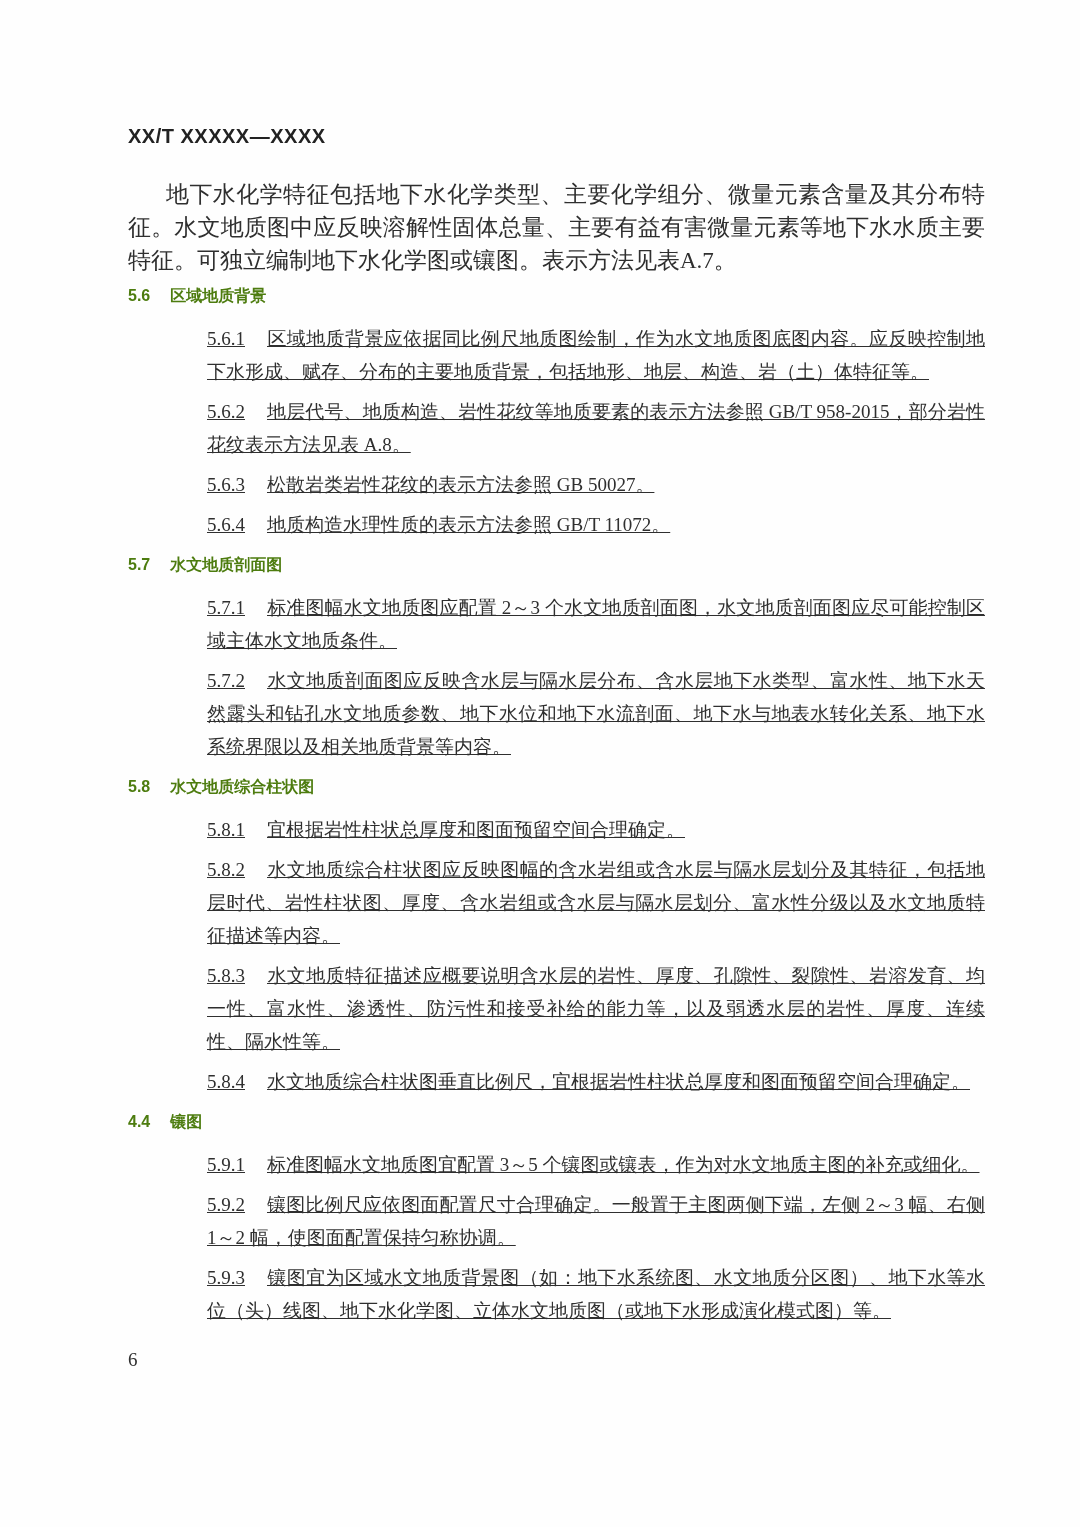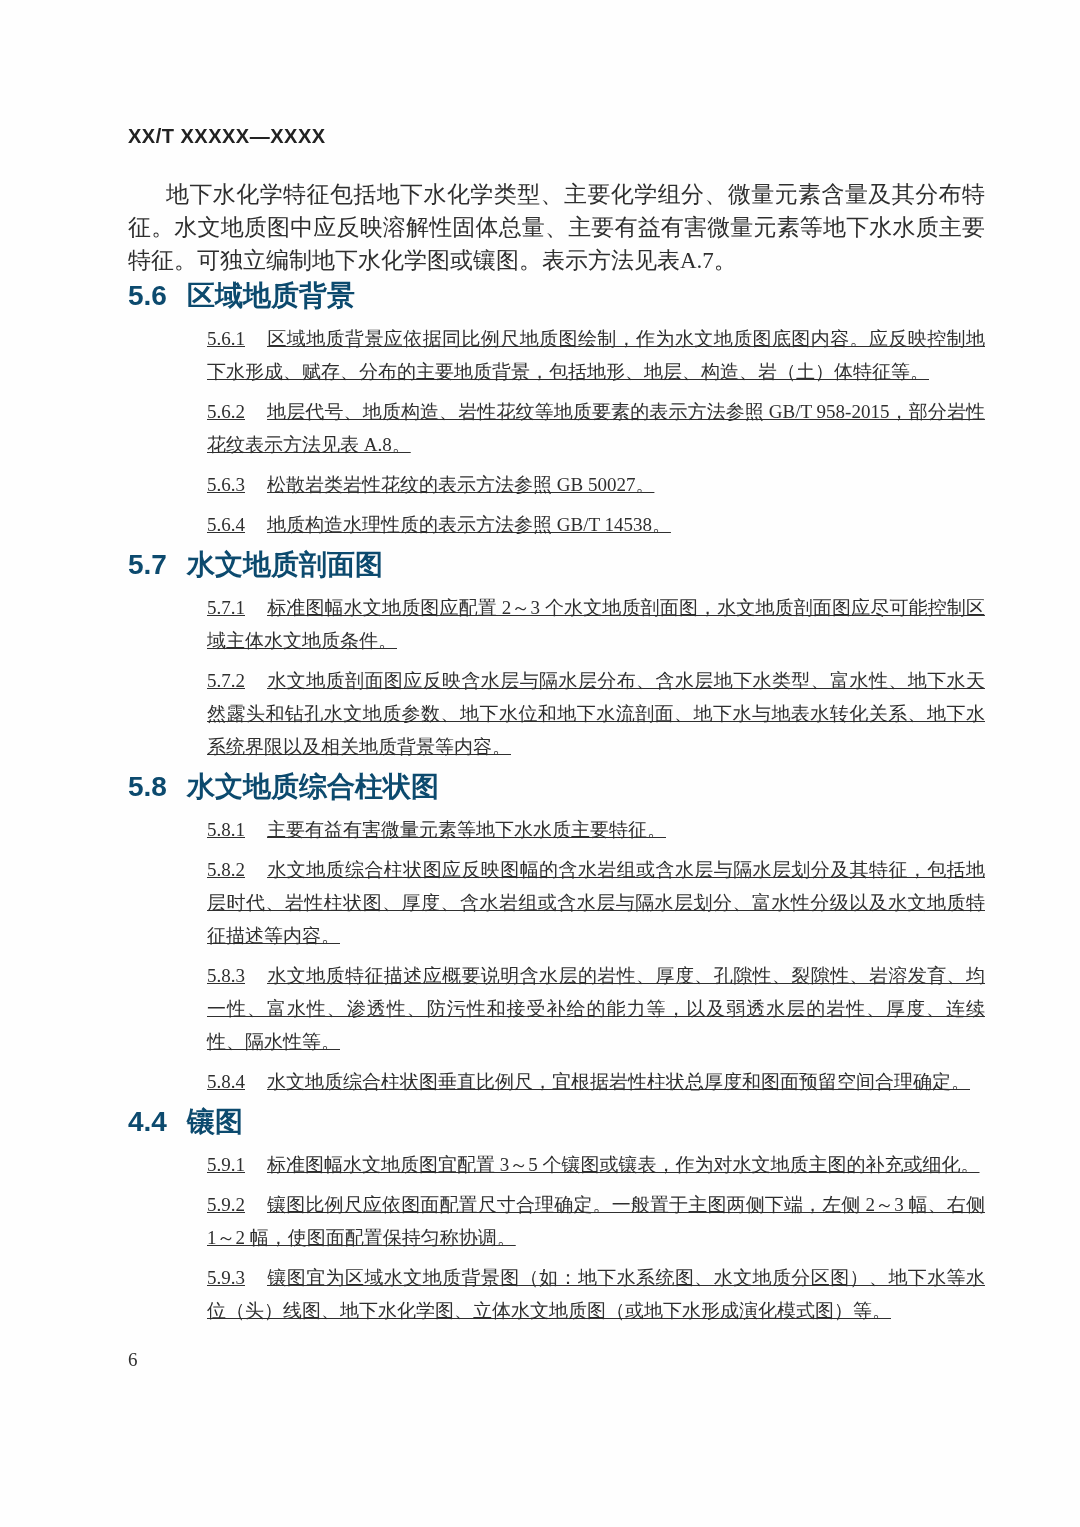--- a/index.html
+++ b/index.html
@@ -30,23 +30,23 @@
     margin: 30px 0 0 0;
     font-size: 23px;
     line-height: 33px;
     text-align: justify;
     text-indent: 38px;
   }
   .section-heading {
     margin: 2px 0 10px 0;
     font-family: "Liberation Sans", "DejaVu Sans", sans-serif;
     font-weight: 700;
-    font-size: 28px;
+    font-size: 16px;
     line-height: 33px;
-    color: #0c4a6e;
+    color: #4d7c0f;
   }
   .section-heading .sec-num {
     display: inline-block;
     margin-right: 20px;
   }
   .clause {
     margin: 0 0 7px 79px;
     font-size: 19px;
     line-height: 33px;
     text-align: justify;
@@ -70,32 +70,32 @@
 
   <div class="header-code">XX/T XXXXX—XXXX</div>
 
   <p class="intro">地下水化学特征包括地下水化学类型、主要化学组分、微量元素含量及其分布特征。水文地质图中应反映溶解性固体总量、主要有益有害微量元素等地下水水质主要特征。可独立编制地下水化学图或镶图。表示方法见表A.7。</p>
 
   <div>
     <h2 class="section-heading"><span class="sec-num">5.6</span><span>区域地质背景</span></h2>
     <p class="clause"><span class="clause-num">5.6.1</span><span>区域地质背景应依据同比例尺地质图绘制，作为水文地质图底图内容。应反映控制地下水形成、赋存、分布的主要地质背景，包括地形、地层、构造、岩（土）体特征等。</span></p>
     <p class="clause"><span class="clause-num">5.6.2</span><span>地层代号、地质构造、岩性花纹等地质要素的表示方法参照 GB/T 958-2015，部分岩性花纹表示方法见表 A.8。</span></p>
     <p class="clause"><span class="clause-num">5.6.3</span><span>松散岩类岩性花纹的表示方法参照 GB 50027。</span></p>
-    <p class="clause"><span class="clause-num">5.6.4</span><span>地质构造水理性质的表示方法参照 GB/T 14538。</span></p>
+    <p class="clause"><span class="clause-num">5.6.4</span><span>地质构造水理性质的表示方法参照 GB/T 11072。</span></p>
   </div>
 
   <div>
     <h2 class="section-heading"><span class="sec-num">5.7</span><span>水文地质剖面图</span></h2>
     <p class="clause"><span class="clause-num">5.7.1</span><span>标准图幅水文地质图应配置 2～3 个水文地质剖面图，水文地质剖面图应尽可能控制区域主体水文地质条件。</span></p>
     <p class="clause"><span class="clause-num">5.7.2</span><span>水文地质剖面图应反映含水层与隔水层分布、含水层地下水类型、富水性、地下水天然露头和钻孔水文地质参数、地下水位和地下水流剖面、地下水与地表水转化关系、地下水系统界限以及相关地质背景等内容。</span></p>
   </div>
 
   <div>
     <h2 class="section-heading"><span class="sec-num">5.8</span><span>水文地质综合柱状图</span></h2>
-    <p class="clause"><span class="clause-num">5.8.1</span><span>主要有益有害微量元素等地下水水质主要特征。</span></p>
+    <p class="clause"><span class="clause-num">5.8.1</span><span>宜根据岩性柱状总厚度和图面预留空间合理确定。</span></p>
     <p class="clause"><span class="clause-num">5.8.2</span><span>水文地质综合柱状图应反映图幅的含水岩组或含水层与隔水层划分及其特征，包括地层时代、岩性柱状图、厚度、含水岩组或含水层与隔水层划分、富水性分级以及水文地质特征描述等内容。</span></p>
     <p class="clause"><span class="clause-num">5.8.3</span><span>水文地质特征描述应概要说明含水层的岩性、厚度、孔隙性、裂隙性、岩溶发育、均一性、富水性、渗透性、防污性和接受补给的能力等，以及弱透水层的岩性、厚度、连续性、隔水性等。</span></p>
     <p class="clause"><span class="clause-num">5.8.4</span><span>水文地质综合柱状图垂直比例尺，宜根据岩性柱状总厚度和图面预留空间合理确定。</span></p>
   </div>
 
   <div>
     <h2 class="section-heading"><span class="sec-num">4.4</span><span>镶图</span></h2>
     <p class="clause"><span class="clause-num">5.9.1</span><span>标准图幅水文地质图宜配置 3～5 个镶图或镶表，作为对水文地质主图的补充或细化。</span></p>
     <p class="clause"><span class="clause-num">5.9.2</span><span>镶图比例尺应依图面配置尺寸合理确定。一般置于主图两侧下端，左侧 2～3 幅、右侧 1～2 幅，使图面配置保持匀称协调。</span></p>
     <p class="clause"><span class="clause-num">5.9.3</span><span>镶图宜为区域水文地质背景图（如：地下水系统图、水文地质分区图）、地下水等水位（头）线图、地下水化学图、立体水文地质图（或地下水形成演化模式图）等。</span></p>

